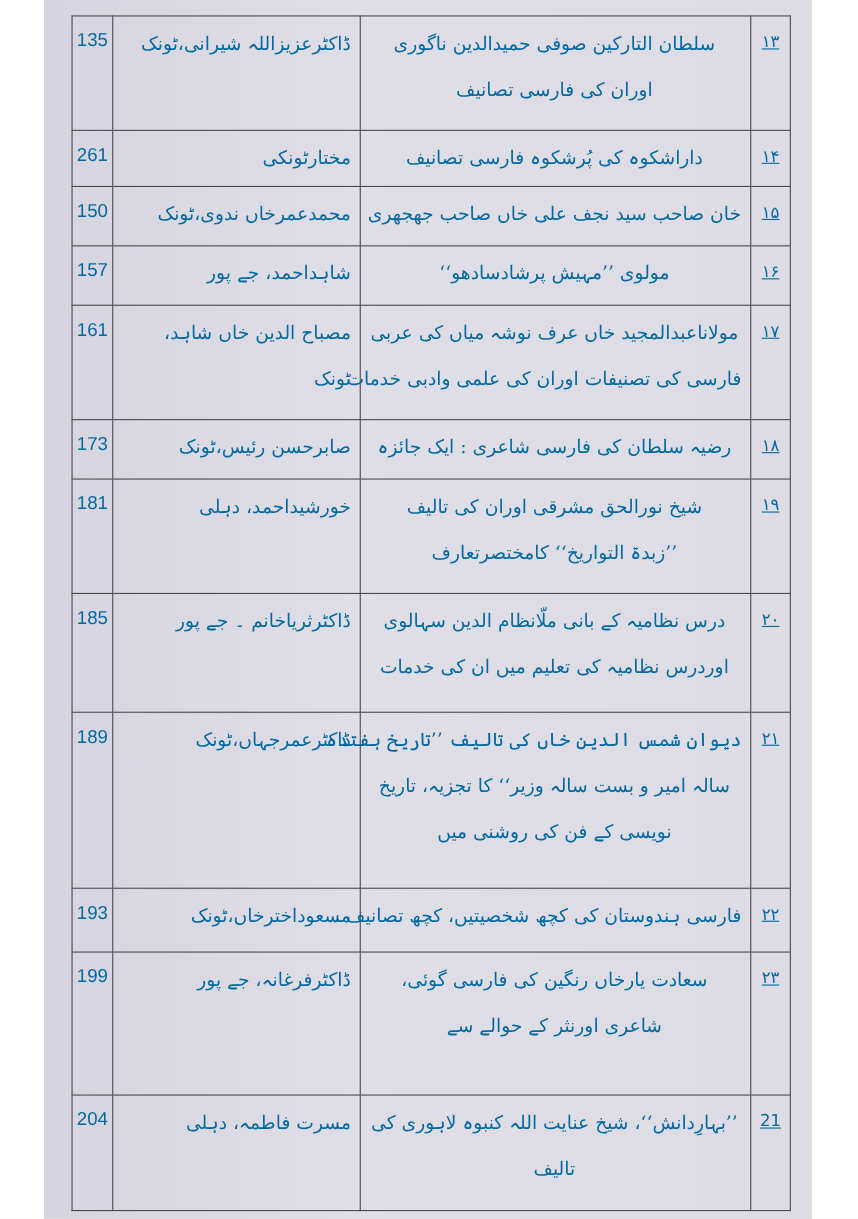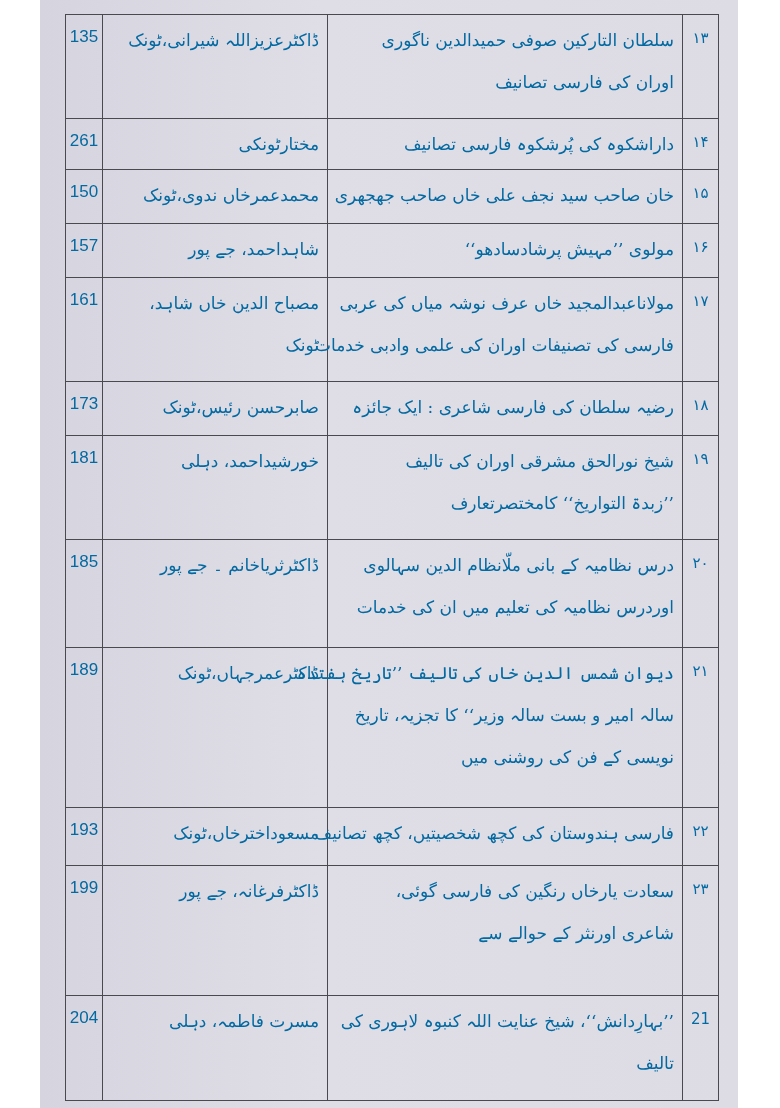--- a/index.html
+++ b/index.html
@@ -38,38 +38,39 @@
       font-family: "Liberation Sans", sans-serif;
       font-size: 17px;
       text-align: center;
       padding-top: 12px !important;
     }
     .cell-serial {
       font-family: "DejaVu Sans", sans-serif;
       font-size: 15px;
       text-align: center;
       padding-top: 14px !important;
+      text-decoration: underline;
     }
     .cell-author {
       direction: rtl;
       text-align: right;
       font-family: "DejaVu Serif", serif;
       font-size: 17px;
       line-height: 42px;
       padding: 4px 8px 0 6px !important;
     }
     .cell-title {
       direction: rtl;
       text-align: right;
       font-family: "DejaVu Serif", serif;
       font-size: 17px;
       line-height: 42px;
       padding: 4px 8px 0 6px !important;
     }
-    .cell-title .line { display: block; white-space: nowrap; }
+    .cell-title .line { display: block; white-space: nowrap; text-align: center; }
     .cell-author .line { display: block; white-space: nowrap; }
   </style>
 </head>
 <body>
 
 <div class="paper"></div>
 
 <table class="toc-table">
   <colgroup>
     <col class="col-page">

